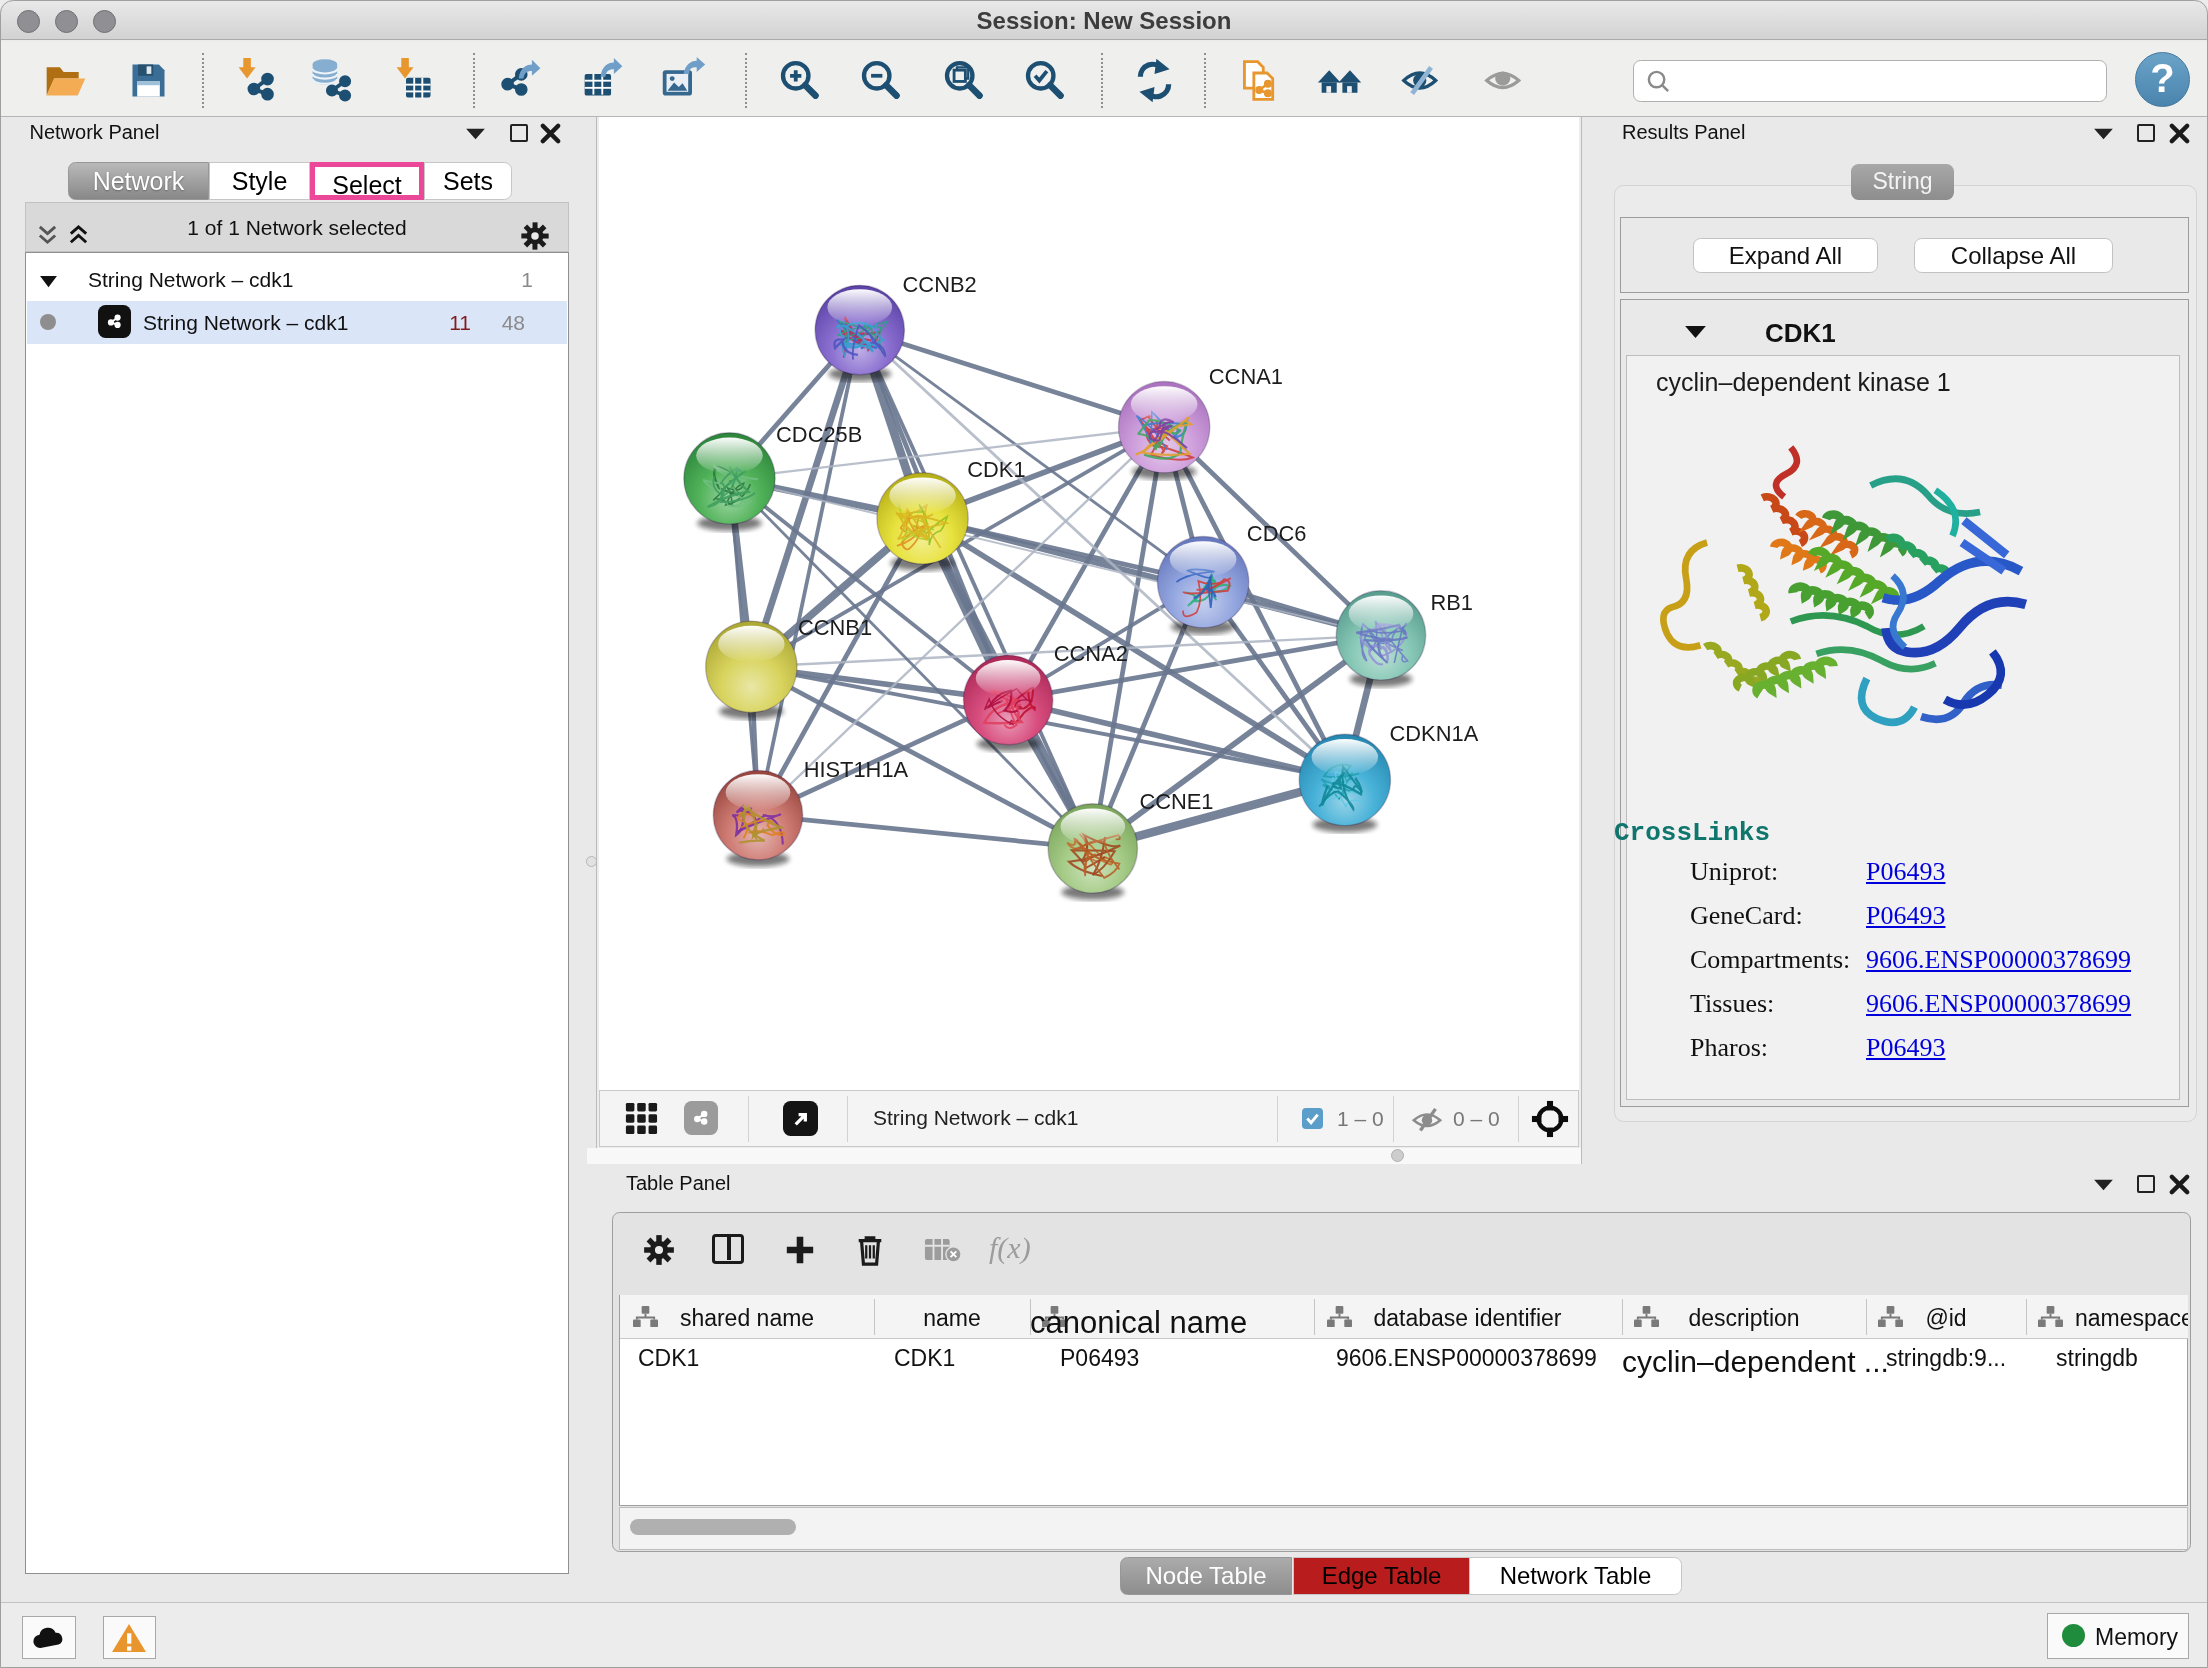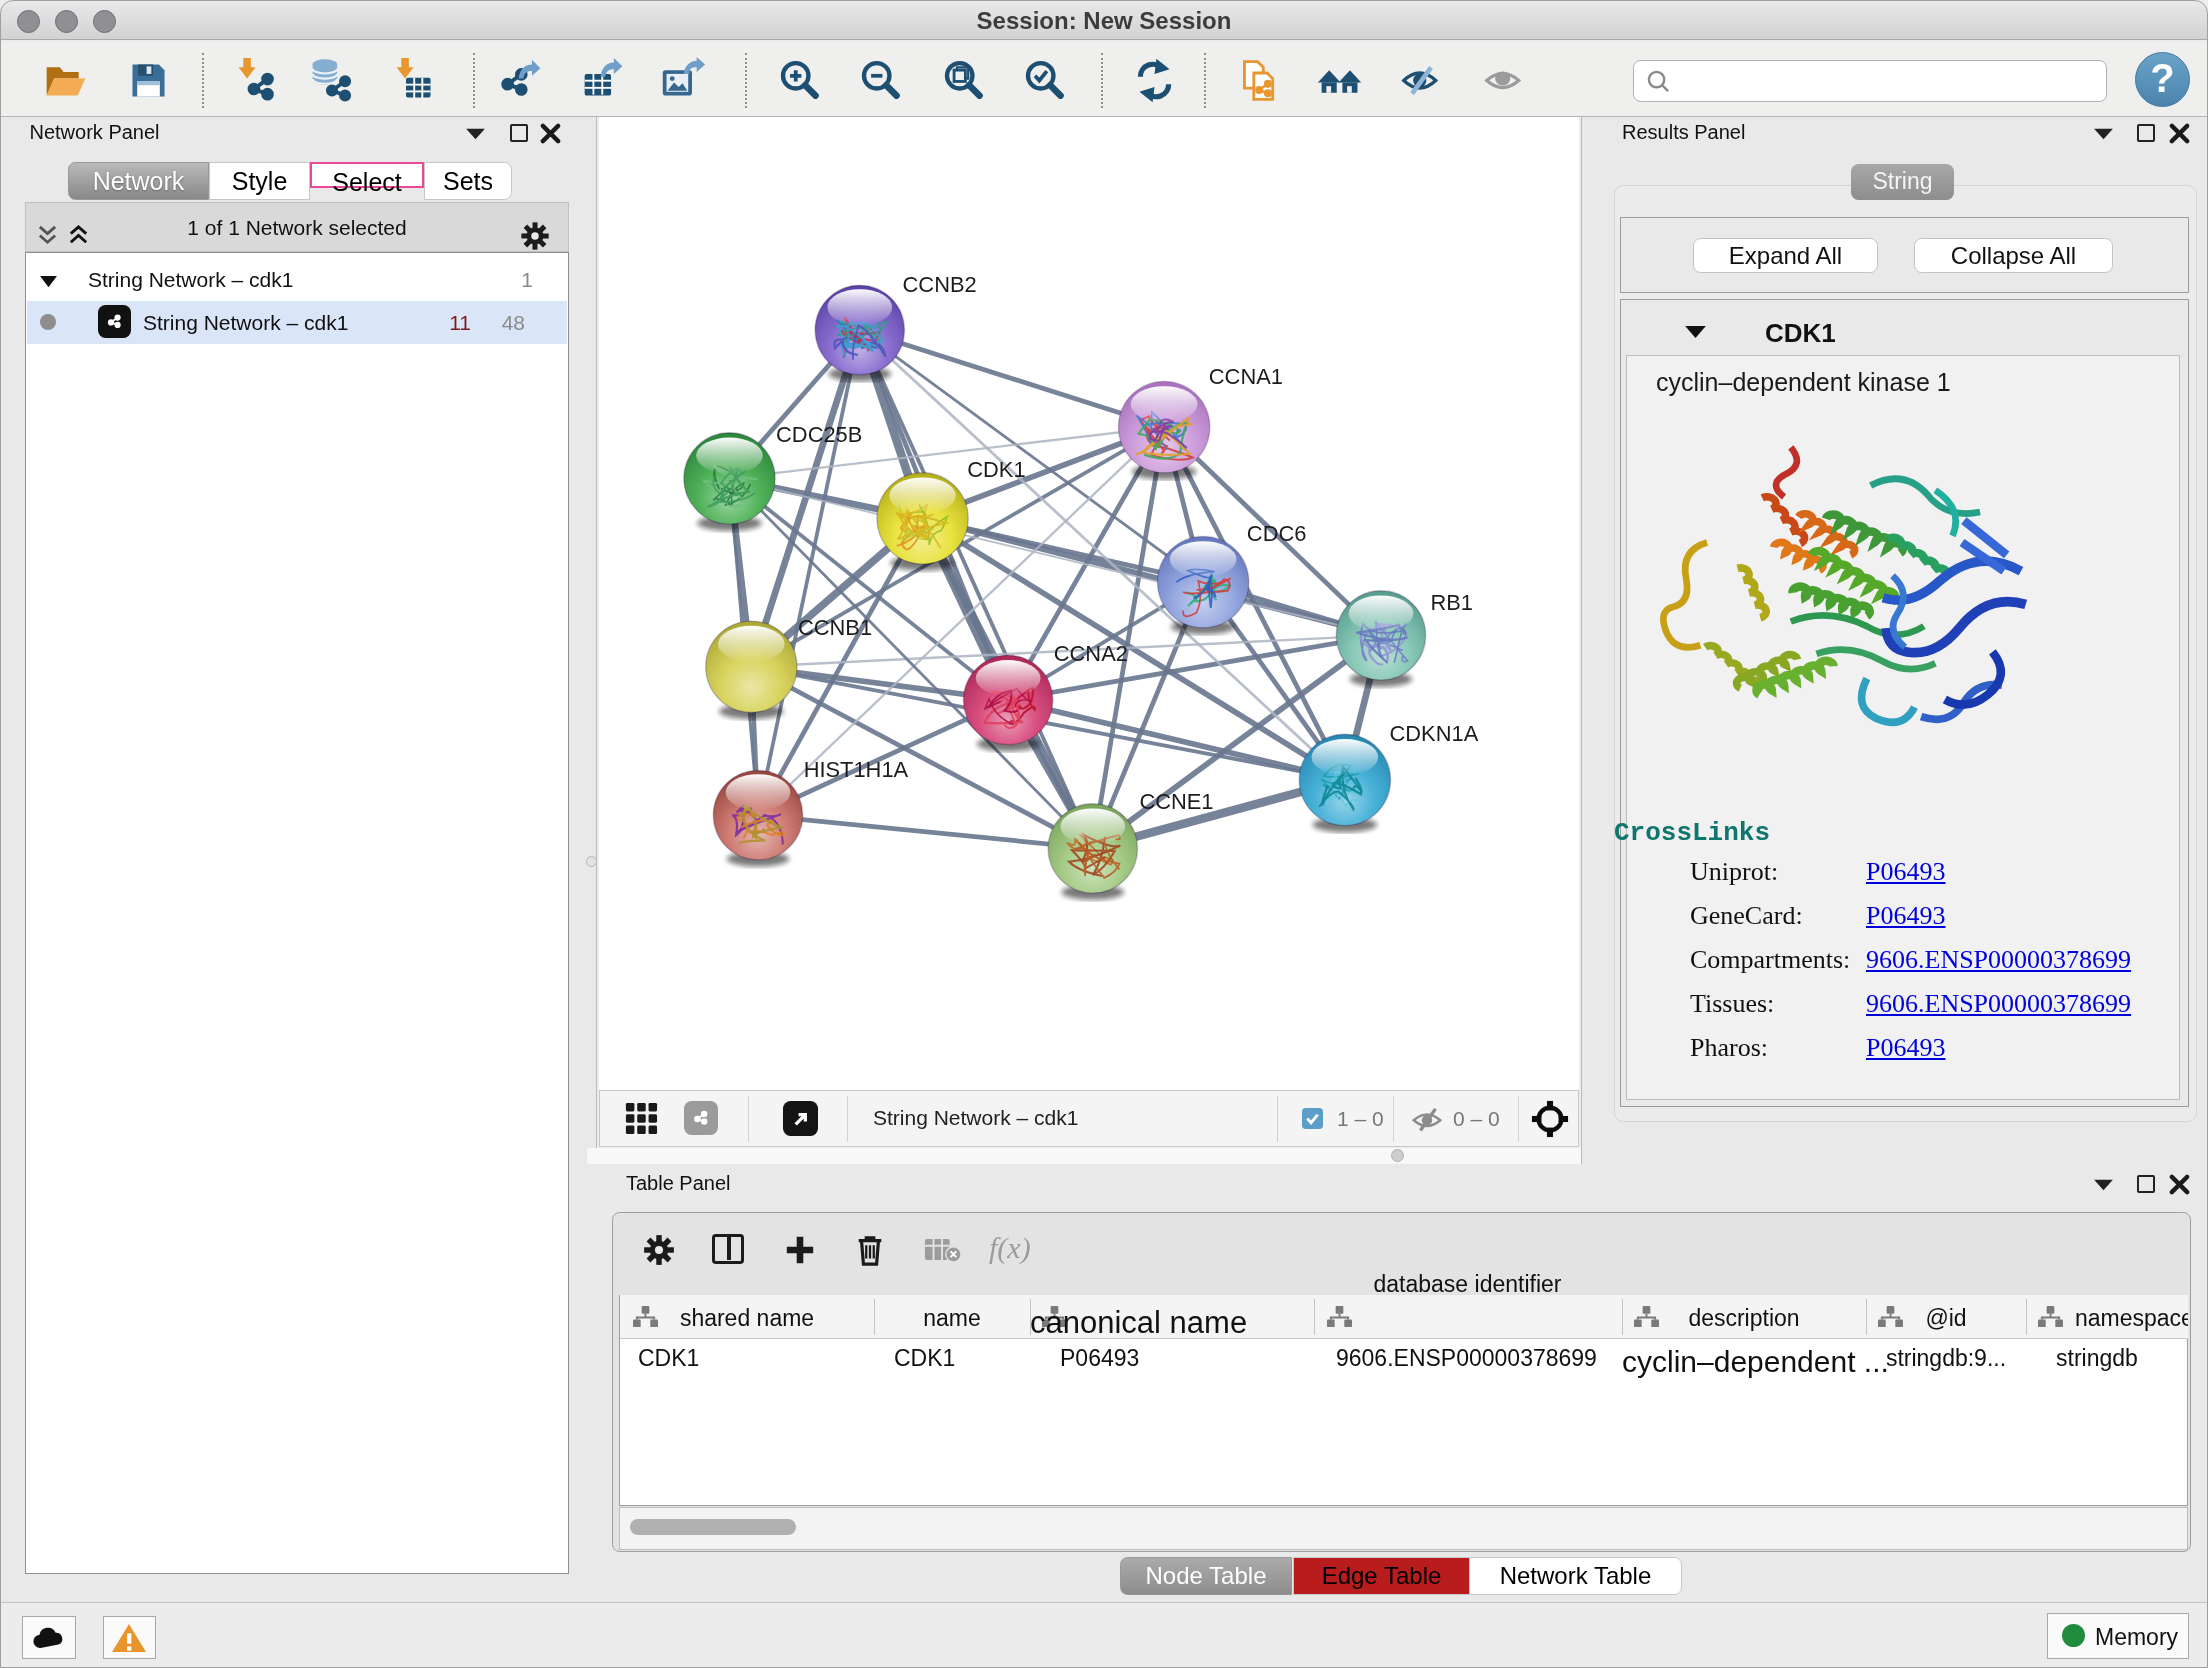--- a/index.html
+++ b/index.html
@@ -154,21 +154,21 @@
 <svg class="abs" style="left:463px;top:126px" width="25" height="15" viewBox="0 0 26 16">
     <path d="M3 3 h20 l-10 11 z" fill="#222"></path>
   </svg>
 <div class="abs" style="left:510px;top:124px;width:18px;height:18px;border:2.9px solid #222;border-radius:1.9px"></div>
 <svg class="abs" style="left:540px;top:123px" width="21" height="21" viewBox="0 0 22 22">
     <path d="M3 3 L19 19 M19 3 L3 19" stroke="#1a1a1a" stroke-width="4.5" stroke-linecap="round"></path>
   </svg>
 
 <div class="abs" style="left:68px;top:162px;width:141px;height:38px;background:linear-gradient(#b9b9b9,#888);border-radius:7.6px 0 0 7.6px;border:1px solid #979797;color:#fff;font-size:25px;text-align:center;line-height:36px;text-shadow:0 1px 1.9px #666">Network</div>
 <div class="abs" style="left:209px;top:162px;width:101px;height:38px;background:#fff;border:1px solid #c6c6c6;color:#000;font-size:25px;text-align:center;line-height:36px">Style</div>
-<div class="abs" style="left:310px;top:162px;width:114px;height:26px;background:#fff;border:2px solid #ec4899;color:#000;font-size:25px;text-align:center;line-height:36px">Select</div>
+<div class="abs" style="left:310px;top:162px;width:114px;height:38px;background:#fff;border:5px solid #ec4899;color:#000;font-size:25px;text-align:center;line-height:36px">Select</div>
 <div class="abs" style="left:424px;top:162px;width:88px;height:38px;background:#fff;border:1px solid #c6c6c6;border-radius:0 7.6px 7.6px 0;color:#000;font-size:25px;text-align:center;line-height:36px">Sets</div>
 
 <div class="abs" style="left:25px;top:202px;width:544px;height:50px;background:#d9d9d9;border:1px solid #c2c2c2"></div>
 <svg class="abs" style="left:36px;top:224px" width="23" height="23" viewBox="0 0 24 24">
     <path d="M4 3 l8 7 8-7 M4 12 l8 7 8-7" stroke="#555" stroke-width="3" fill="none"></path>
   </svg>
 <svg class="abs" style="left:67px;top:224px" width="23" height="23" viewBox="0 0 24 24">
     <path d="M4 10 l8-7 8 7 M4 19 l8-7 8 7" stroke="#111" stroke-width="3" fill="none"></path>
   </svg>
 <div class="abs" style="left:25px;top:216px;width:544px;text-align:center;font-size:21px;color:#111">1 of 1 Network selected</div>
@@ -666,21 +666,21 @@
     <path d="M14 9 v4 M5 15 v-2 h18 v2 M14 9 v4" stroke="#7a7a7a" stroke-width="2" fill="none"></path>
   </svg>
 <div class="abs" style="left:1030px;top:1305px;width:284px;text-align:left;font-size:31px;color:#111;white-space:nowrap">canonical name</div>
 <div class="abs" style="left:1314px;top:1299px;height:36px;border-left:1.9px solid #c4c4c4"></div>
 <svg style="position:absolute;left:1326px;top:1305px" width="27" height="25" viewBox="0 0 28 26">
     <rect x="10" y="1" width="8" height="8" rx="1" fill="#7a7a7a"></rect>
     <rect x="1" y="15" width="8" height="8" rx="1" fill="#7a7a7a"></rect>
     <rect x="19" y="15" width="8" height="8" rx="1" fill="#7a7a7a"></rect>
     <path d="M14 9 v4 M5 15 v-2 h18 v2 M14 9 v4" stroke="#7a7a7a" stroke-width="2" fill="none"></path>
   </svg>
-<div class="abs" style="left:1314px;top:1271px;width:307px;text-align:center;font-size:23px;color:#111;white-space:nowrap">database identifier</div>
+<div class="abs" style="left:1314px;top:1305px;width:307px;text-align:center;font-size:23px;color:#111;white-space:nowrap">database identifier</div>
 <div class="abs" style="left:1622px;top:1299px;height:36px;border-left:1.9px solid #c4c4c4"></div>
 <svg style="position:absolute;left:1633px;top:1305px" width="27" height="25" viewBox="0 0 28 26">
     <rect x="10" y="1" width="8" height="8" rx="1" fill="#7a7a7a"></rect>
     <rect x="1" y="15" width="8" height="8" rx="1" fill="#7a7a7a"></rect>
     <rect x="19" y="15" width="8" height="8" rx="1" fill="#7a7a7a"></rect>
     <path d="M14 9 v4 M5 15 v-2 h18 v2 M14 9 v4" stroke="#7a7a7a" stroke-width="2" fill="none"></path>
   </svg>
 <div class="abs" style="left:1622px;top:1305px;width:244px;text-align:center;font-size:23px;color:#111;white-space:nowrap">description</div>
 <div class="abs" style="left:1866px;top:1299px;height:36px;border-left:1.9px solid #c4c4c4"></div>
 <svg style="position:absolute;left:1877px;top:1305px" width="27" height="25" viewBox="0 0 28 26">

